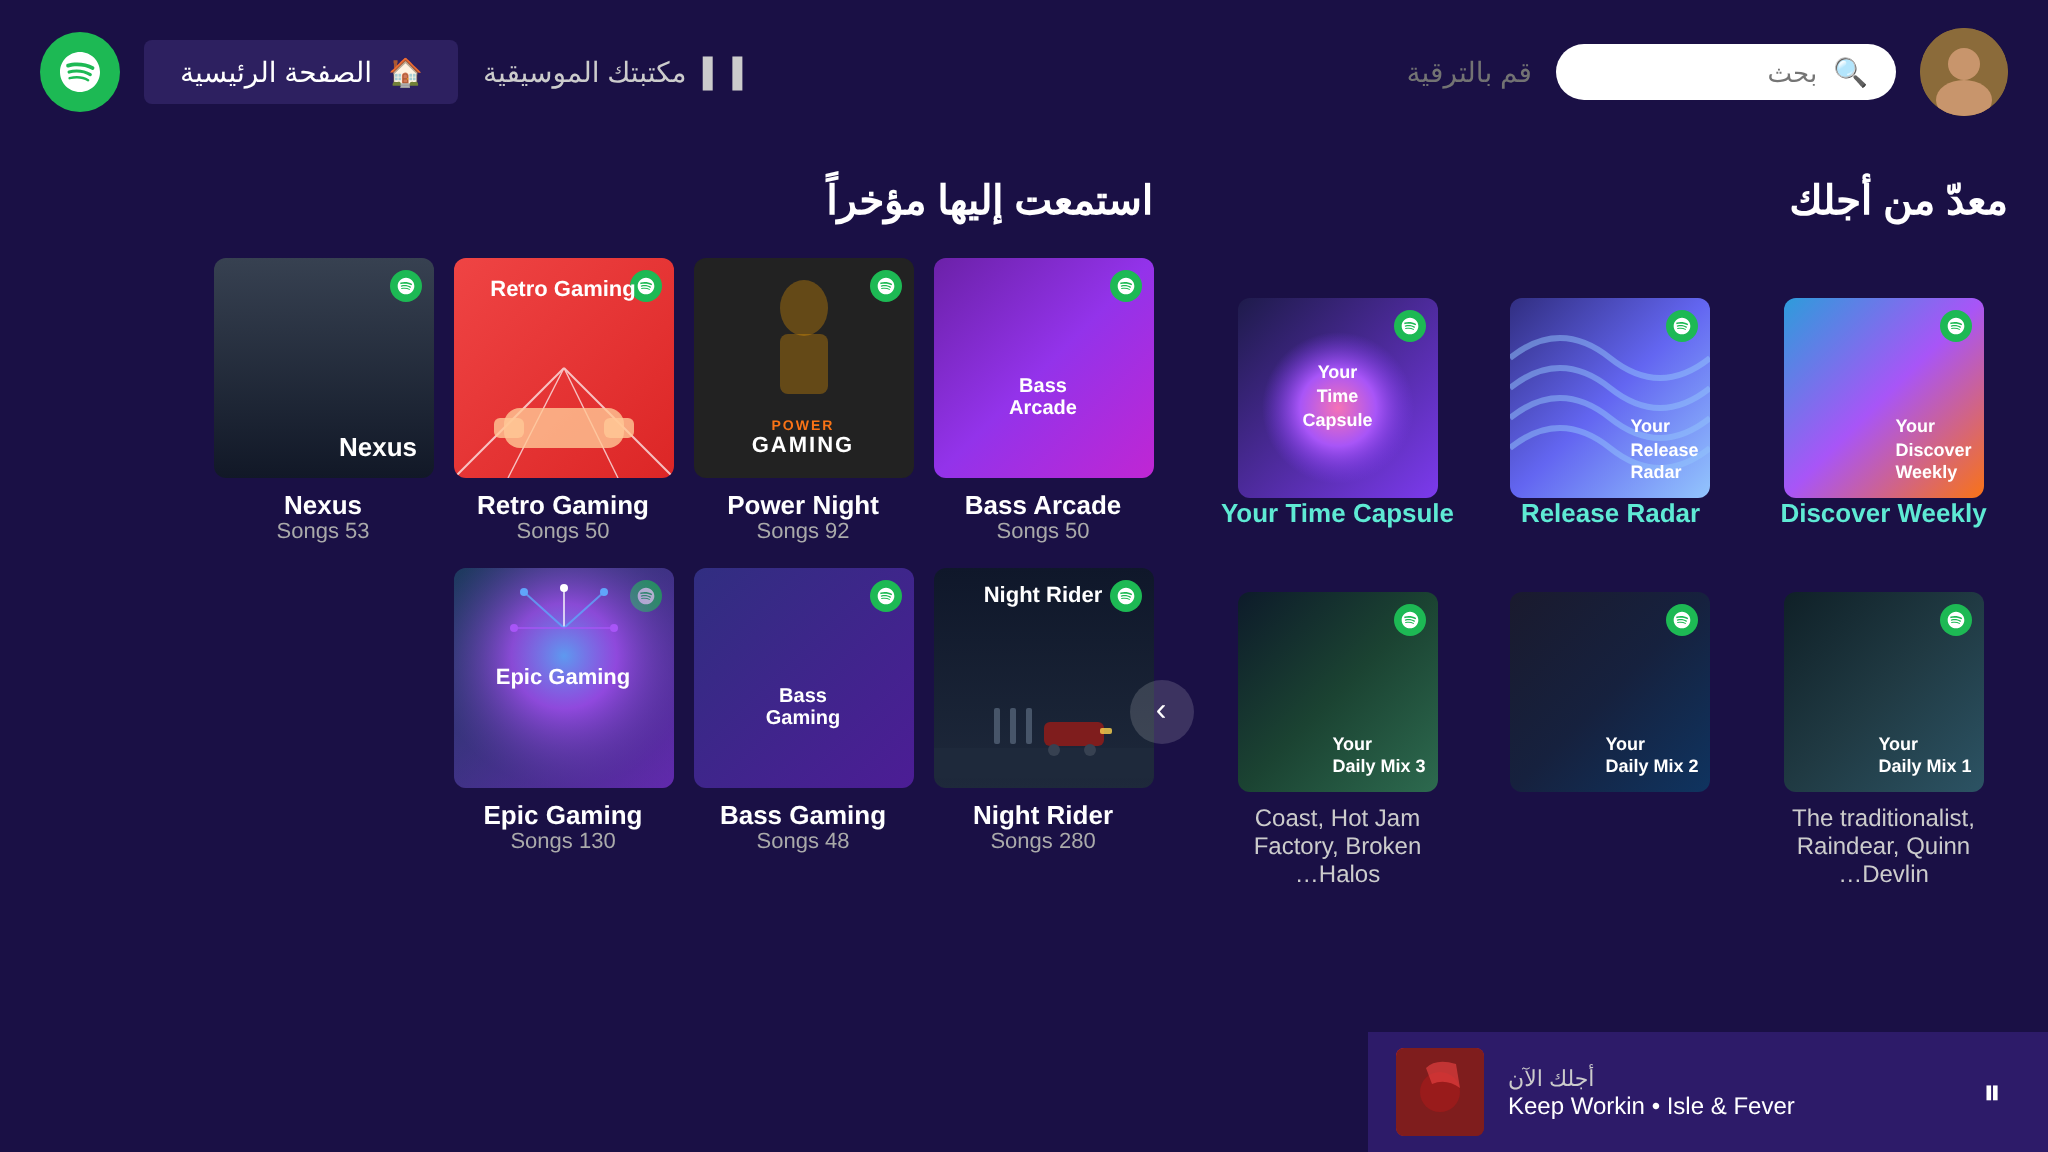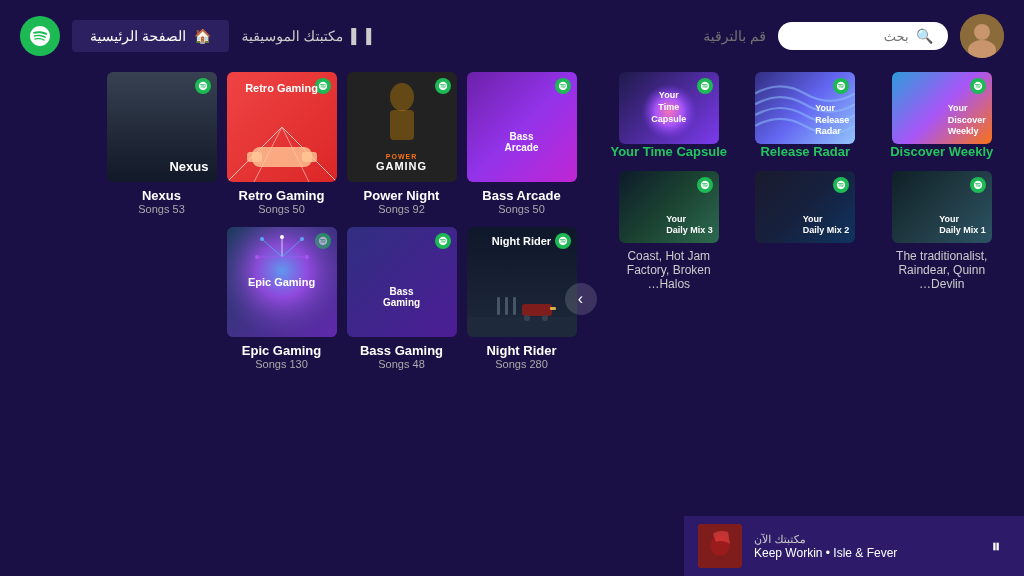--- a/index.html
+++ b/index.html
@@ -126,35 +126,36 @@
       margin-top: 16px;
     }
     .card {
       display: flex;
       flex-direction: column;
       align-items: center;
       cursor: pointer;
     }
     .card-thumb {
       width: 100px;
-      height: 72px;
+      height: 100px;
       border-radius: 6px;
       overflow: hidden;
       position: relative;
       flex-shrink: 0;
+      margin-top: 20px;
     }
     .card-label {
       font-size: 12px;
       color: #ccc;
       margin-top: 6px;
       text-align: center;
     }
     .card-label-main {
       font-size: 13px;
-      color: #22c55e;
+      color: #5eead4;
       font-weight: 600;
       text-align: center;
     }
 
     
     .thumb-discover {
       background: linear-gradient(135deg, #2d9cdb, #a855f7, #f97316);
       display: flex;
       align-items: flex-end;
       padding: 6px;
@@ -392,20 +393,21 @@
       <svg width="24" height="24" viewBox="0 0 24 24" fill="white" xmlns="http://www.w3.org/2000/svg">
         <path d="M12 2C6.477 2 2 6.477 2 12s4.477 10 10 10 10-4.477 10-10S17.523 2 12 2zm4.586 14.424a.622.622 0 01-.857.208c-2.348-1.435-5.304-1.76-8.785-.964a.623.623 0 01-.277-1.216c3.809-.87 7.077-.496 9.712 1.115a.622.622 0 01.207.857zm1.224-2.72a.78.78 0 01-1.072.257c-2.687-1.652-6.785-2.131-9.965-1.166a.78.78 0 01-.973-.519.78.78 0 01.52-.972c3.632-1.102 8.147-.568 11.233 1.328a.78.78 0 01.257 1.072zm.105-2.835C14.692 8.95 9.375 8.775 6.297 9.71a.937.937 0 11-.543-1.794c3.519-1.068 9.372-.862 13.066 1.329a.937.937 0 01-.905 1.624z"></path>
       </svg>
     </div>
   </div>
 </div>
 
 <div class="main">
 
   <div class="panel-left">
+    <div class="section-title">معدّ من أجلك</div>
 
     <div class="cards-row1">
 
       <div class="card">
         <div class="card-thumb thumb-discover" style="position:relative;">
           <div class="spotify-small">
             <svg width="10" height="10" viewBox="0 0 24 24" fill="white">
                 <path d="M12 2C6.477 2 2 6.477 2 12s4.477 10 10 10 10-4.477 10-10S17.523 2 12 2zm4.586 14.424a.622.622 0 01-.857.208c-2.348-1.435-5.304-1.76-8.785-.964a.623.623 0 01-.277-1.216c3.809-.87 7.077-.496 9.712 1.115a.622.622 0 01.207.857zm1.224-2.72a.78.78 0 01-1.072.257c-2.687-1.652-6.785-2.131-9.965-1.166a.78.78 0 01-.973-.519.78.78 0 01.52-.972c3.632-1.102 8.147-.568 11.233 1.328a.78.78 0 01.257 1.072zm.105-2.835C14.692 8.95 9.375 8.775 6.297 9.71a.937.937 0 11-.543-1.794c3.519-1.068 9.372-.862 13.066 1.329a.937.937 0 01-.905 1.624z"></path>
               </svg>
           </div>
@@ -490,20 +492,21 @@
               </svg>
           </div>
           <div class="card-inner-text">Your<br>Daily Mix 3</div>
         </div>
         <div class="card-label">Coast, Hot Jam Factory, Broken Halos…</div>
       </div>
     </div>
   </div>
 
   <div class="panel-right">
+    <div class="section-title">استمعت إليها مؤخراً</div>
 
     <div class="song-row" style="margin-bottom:12px; position:relative;">
 
       <div class="song-card">
         <div class="song-thumb thumb-bass-arcade" style="position:relative;">
           <div class="spotify-small">
             <svg width="10" height="10" viewBox="0 0 24 24" fill="white">
                 <path d="M12 2C6.477 2 2 6.477 2 12s4.477 10 10 10 10-4.477 10-10S17.523 2 12 2zm4.586 14.424a.622.622 0 01-.857.208c-2.348-1.435-5.304-1.76-8.785-.964a.623.623 0 01-.277-1.216c3.809-.87 7.077-.496 9.712 1.115a.622.622 0 01.207.857zm1.224-2.72a.78.78 0 01-1.072.257c-2.687-1.652-6.785-2.131-9.965-1.166a.78.78 0 01-.973-.519.78.78 0 01.52-.972c3.632-1.102 8.147-.568 11.233 1.328a.78.78 0 01.257 1.072zm.105-2.835C14.692 8.95 9.375 8.775 6.297 9.71a.937.937 0 11-.543-1.794c3.519-1.068 9.372-.862 13.066 1.329a.937.937 0 01-.905 1.624z"></path>
               </svg>
           </div>
@@ -656,21 +659,21 @@
       <div style="width:110px;display:flex;align-items:center;justify-content:center;">
         <button class="next-btn">›</button>
       </div>
     </div>
   </div>
 </div>
 
 <div class="now-playing">
   <button class="pause-btn">⏸</button>
   <div class="now-playing-info">
-    <span class="now-playing-label">مكتبتك الآن</span>
+    <span class="now-playing-label">أجلك الآن</span>
     <span class="now-playing-track">Keep Workin • Isle &amp; Fever</span>
   </div>
   <div class="now-playing-thumb">
     <svg width="44" height="44" viewBox="0 0 44 44">
       <rect width="44" height="44" rx="4" fill="#7f1d1d"></rect>
       <circle cx="22" cy="22" r="10" fill="#991b1b"></circle>
       <path d="M15 10 Q20 5 30 8 L32 20 Q25 15 18 18 Z" fill="rgba(239,68,68,0.6)"></path>
     </svg>
   </div>
 </div>

